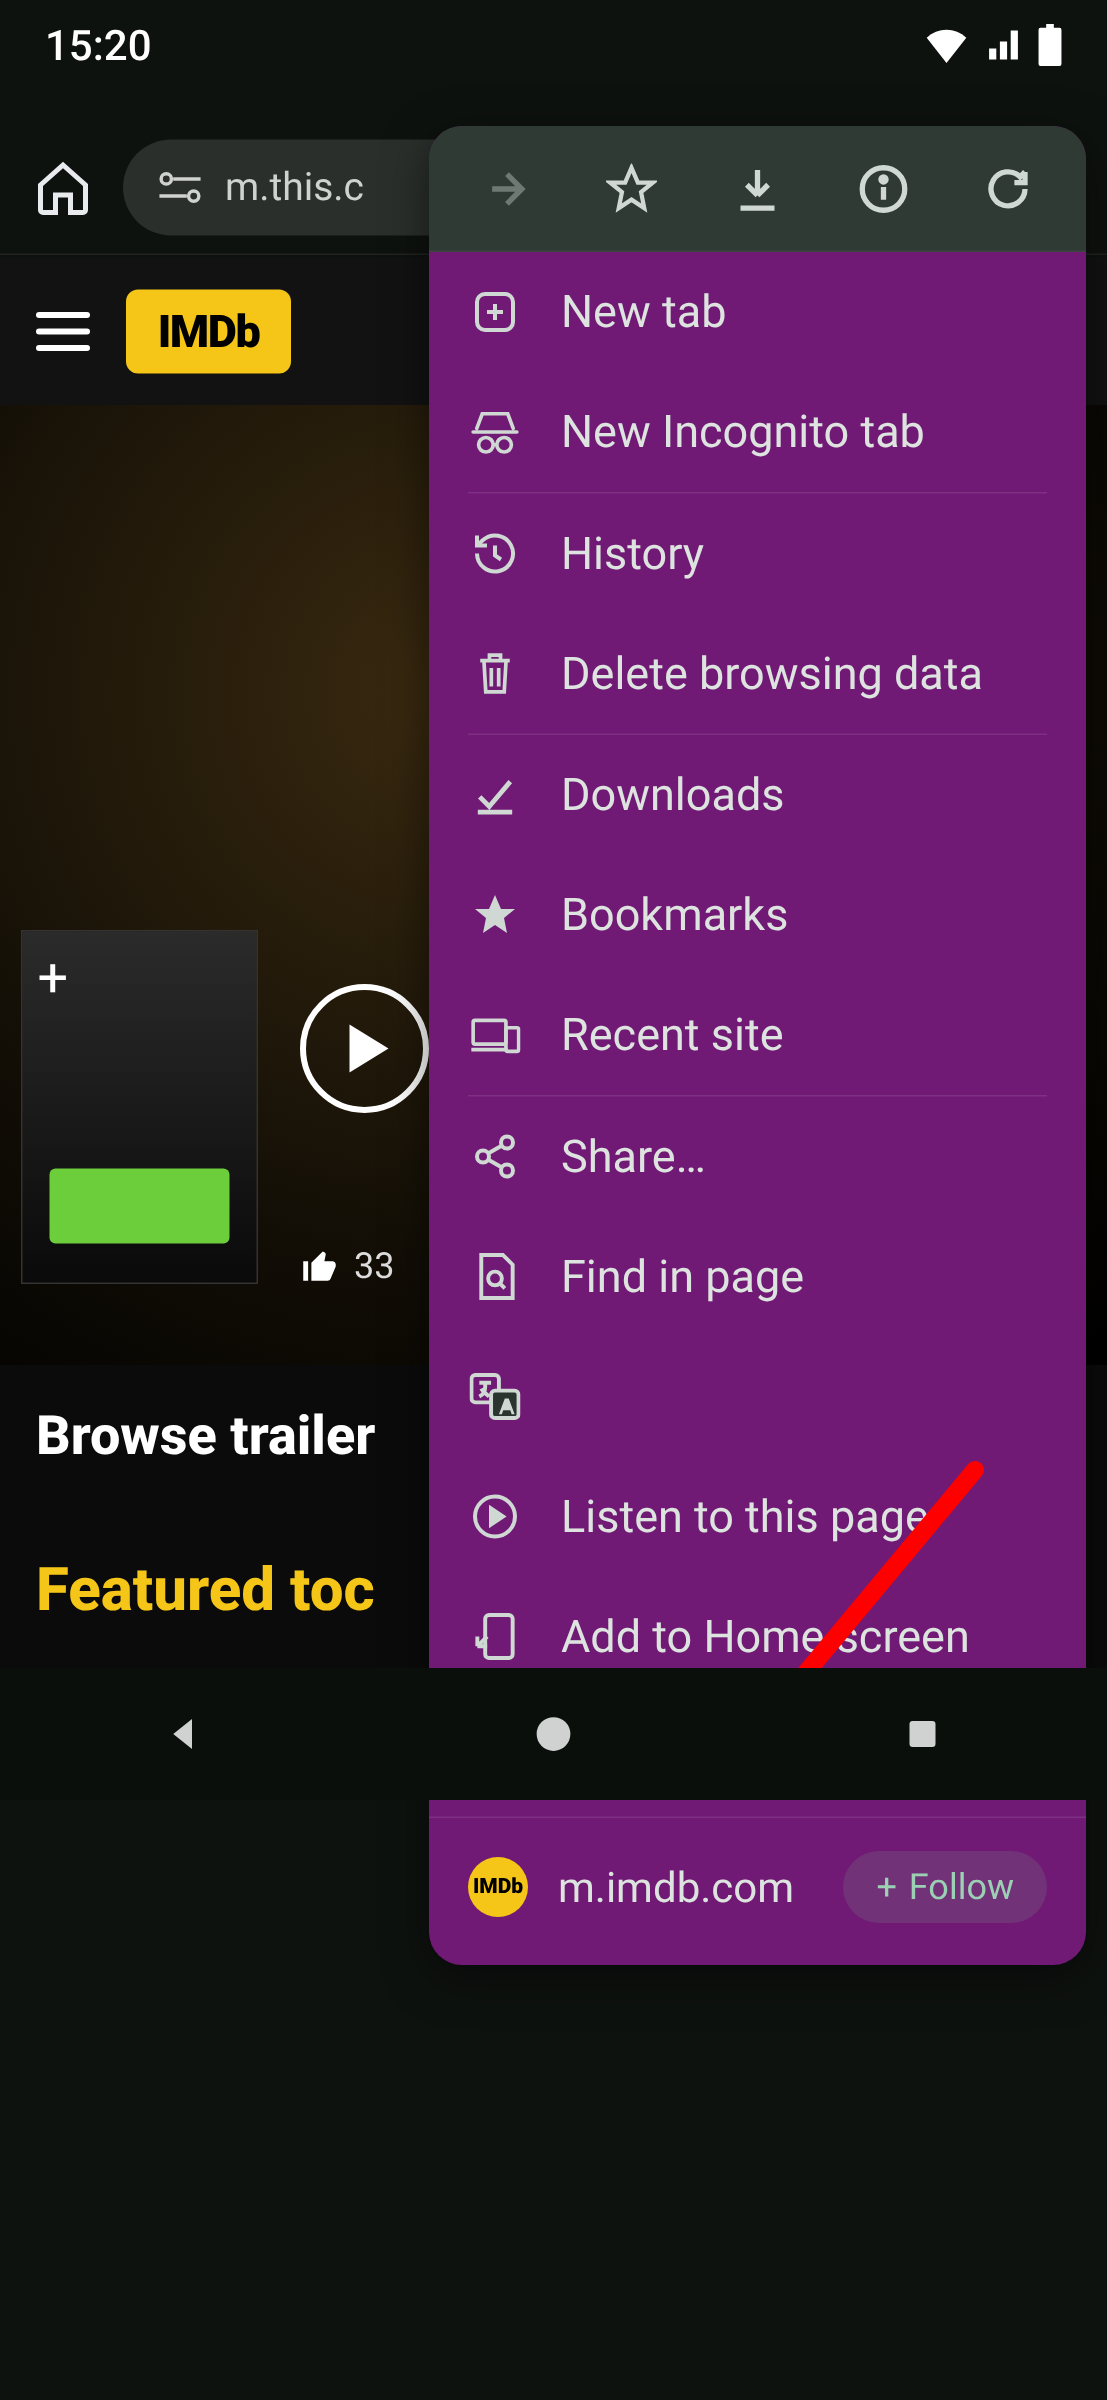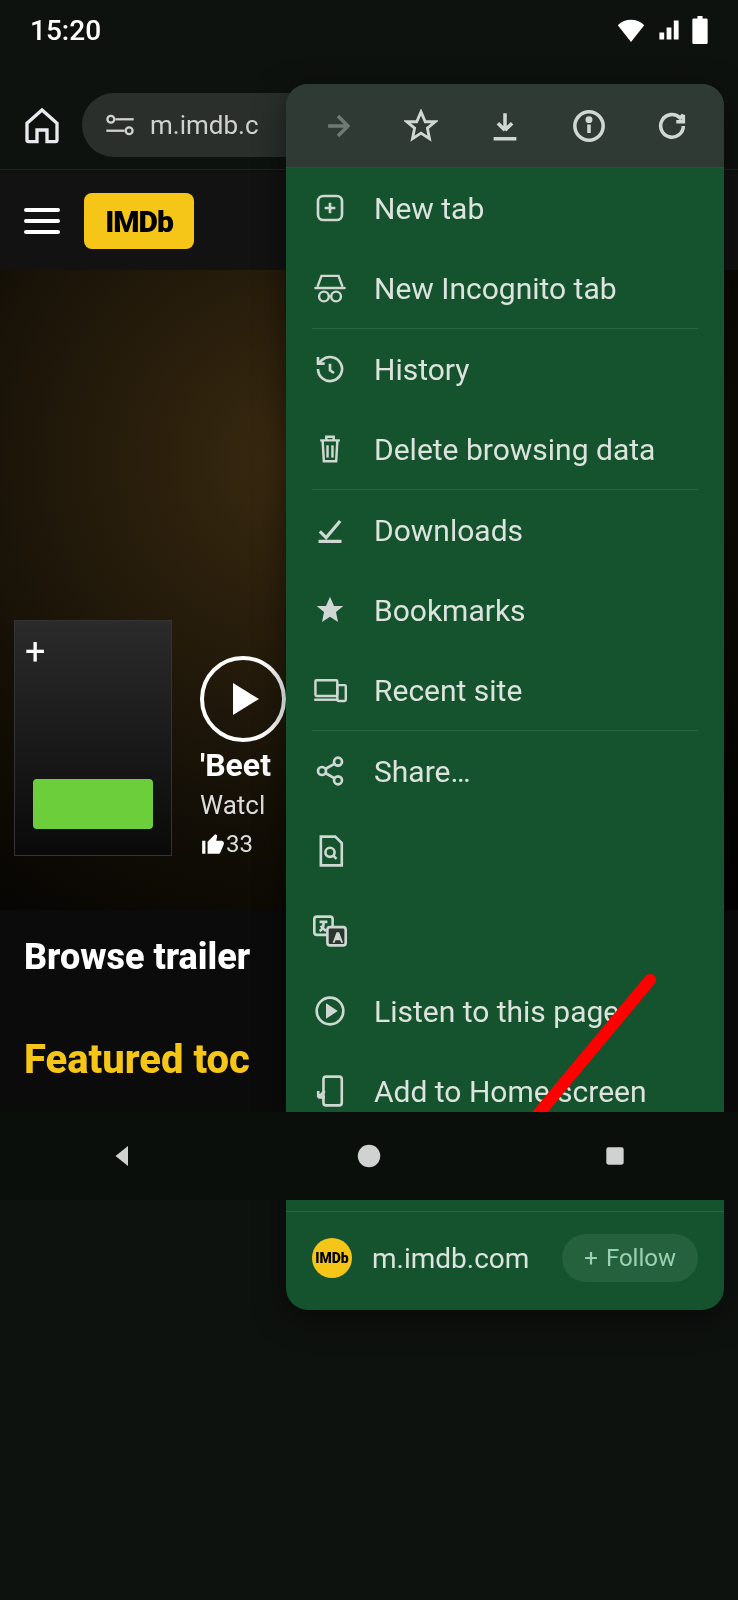--- a/index.html
+++ b/index.html
@@ -25,30 +25,30 @@
 
   .hero { position: relative; height: 640px; background: radial-gradient(circle at 40% 30%, #3a2a10 0%, #120e06 60%, #000 100%); }
   .hero .poster { position:absolute; left:14px; top:350px; width:158px; height:236px; background: linear-gradient(#2b2b2b,#0a0a0a); border:1px solid #333; display:flex; align-items:flex-end; justify-content:center; }
   .poster .green { width: 120px; height: 50px; margin-bottom: 26px; background:#6cce3a; border-radius:4px; }
   .poster .plus { position:absolute; top:10px; left:10px; font-size:36px; color:#fff; }
   .hero .play { position:absolute; left:200px; top:386px; width:86px; height:86px; border:4px solid #fff; border-radius:50%; display:flex; align-items:center; justify-content:center; }
   .play .tri { width:0;height:0;border-left:26px solid #fff;border-top:16px solid transparent;border-bottom:16px solid transparent; margin-left:6px; }
   .hero .htext { position:absolute; left:200px; top:476px; color:#fff; }
   .hero .htext .title { font-size:32px; font-weight:700; }
   .hero .htext .sub { font-size:26px; margin-top:6px; color:#ddd; }
-  .hero .likes { position:absolute; left:200px; top:560px; display:flex; align-items:center; color:#ddd; font-size:24px; }
+  .hero .likes { position:absolute; left:200px; top:560px; display:flex; align-items:center; gap:10px; color:#ddd; font-size:24px; }
   .browse { color:#fff; font-size:36px; font-weight:800; padding: 26px 24px 0 24px; }
   .featured { color:#f5c518; font-size:40px; font-weight:800; padding: 58px 24px 0 24px; }
   .card { position:absolute; left:38px; top:940px; width:640px; height:440px; background:linear-gradient(135deg,#5a1ec8,#1a1a9c); border-radius:4px; display:flex; flex-direction:column; align-items:flex-start; justify-content:center; padding-left:26px; gap:14px; }
   .card .logo2 { width:160px; height:52px; background:#f5c518; border-radius:4px; display:flex;align-items:center;justify-content:center;color:#000;font-weight:900;font-size:32px;letter-spacing:-1px;}
   .card .top { color:#fff; font-size:48px; font-weight:900; line-height:1; }
   .card .bars { width:200px; height:14px; background: repeating-linear-gradient(90deg,#fff 0 6px, transparent 6px 12px); }
 
   
-  .menu { position:absolute; top:84px; right:14px; width:438px; background:#14532d; border-radius:22px; box-shadow:0 8px 30px rgba(0,0,0,.5); overflow:hidden;margin-left:32px; }
+  .menu { position:absolute; top:84px; right:14px; width:438px; background:#701a75; border-radius:22px; box-shadow:0 8px 30px rgba(0,0,0,.5); overflow:hidden;margin-left:32px; }
   .menu-top { height:84px; display:flex; align-items:center; justify-content:space-around; padding:0 10px; border-bottom:1px solid rgba(255,255,255,.06); background:#303a34; }
   .micon { width:58px; height:58px; display:flex; align-items:center; justify-content:center; color:#cfd8d2; }
   .micon.dim { opacity:.4; }
   .mitem { display:flex; align-items:center; gap:26px; padding:22px 26px; font-size:30px; color:#dde3de; }
   .mitem .lead { width:36px; height:36px; display:flex; align-items:center; justify-content:center; color:#c7d0ca; }
   .sep { height:1px; background:rgba(255,255,255,.10); margin:0 26px; }
   .mitem .trail { margin-left:auto; width:34px; height:34px; border:3px solid #cfd8d2; border-radius:4px; }
   .menu-foot { display:flex; align-items:center; gap:20px; padding:22px 26px 28px 26px; font-size:28px; color:#dde3de; border-top:1px solid rgba(255,255,255,.10); }
   .favicon { width:40px;height:40px;border-radius:50%;background:#f5c518;color:#000;display:flex;align-items:center;justify-content:center;font-weight:900;font-size:14px;}
   .followbtn { margin-left:auto; padding:10px 22px; border-radius:24px; background:rgba(120,160,140,.18); color:#9cd0b4; font-size:24px; display:flex;align-items:center; gap:8px; }
@@ -86,21 +86,21 @@
           <path d="M3 11l9-8 9 8v10a1 1 0 0 1-1 1h-5v-7H9v7H4a1 1 0 0 1-1-1V11z"></path>
         </svg>
     </div>
     <div class="omnibox">
       <svg width="32" height="24" viewBox="0 0 28 20" fill="none" stroke="#cfd2d1" stroke-width="2">
           <circle cx="6" cy="5" r="3"></circle>
           <line x1="10" y1="5" x2="26" y2="5"></line>
           <circle cx="22" cy="15" r="3"></circle>
           <line x1="2" y1="15" x2="18" y2="15"></line>
         </svg>
-      <span>m.imdb.c</span>
+      <span>m.this.c</span>
     </div>
   </div>
 
   <div class="page">
     <div class="imdb-header">
       <div class="hamburger">
           <span></span>
           <span></span>
           <span></span>
         </div>
@@ -109,24 +109,20 @@
         </div>
     </div>
     <div class="hero">
       <div class="poster">
         <span class="plus">+</span>
         <div class="green"></div>
       </div>
       <div class="play">
           <div class="tri"></div>
         </div>
-      <div class="htext">
-        <div class="title">'Beet</div>
-        <div class="sub">Watcl</div>
-      </div>
       <div class="likes">
         <svg width="26" height="26" viewBox="0 0 24 24" fill="#fff">
             <path d="M2 21h3V9H2v12zM22 11c0-1.1-.9-2-2-2h-5l.8-4c.1-.5-.1-1-.5-1.3L14 3 7 10v11h10c.8 0 1.5-.5 1.8-1.2l3-7c.1-.3.2-.5.2-.8v-1z"></path>
           </svg>
         <span>33</span>
       </div>
     </div>
     <div class="browse">Browse trailer</div>
     <div class="featured">Featured toc</div>
     <div class="card">
@@ -259,20 +255,21 @@
       <span>Share…</span>
     </div>
     <div class="mitem">
       <span class="lead">
           <svg width="30" height="34" viewBox="0 0 22 26" fill="none" stroke="#cfd8d2" stroke-width="2">
             <path d="M4 2h11l5 5v17H4z"></path>
             <circle cx="11" cy="14" r="3.5"></circle>
             <line x1="13.5" y1="16.5" x2="16" y2="19"></line>
           </svg>
         </span>
+      <span>Find in page</span>
     </div>
     <div class="mitem">
       <span class="lead">
           <svg width="34" height="32" viewBox="0 0 26 24" fill="none" stroke="#cfd8d2" stroke-width="2">
             <rect x="1" y="1" width="14" height="14" rx="2"></rect>
             <rect x="11" y="9" width="14" height="14" rx="2" fill="#2b352f"></rect>
             <path d="M5 5h6M8 5v2c0 2-1 4-3 5M6 8c1 2 3 3 4 4"></path>
             <path d="M18 13l-3 8h1.5l.7-2h3.6l.7 2H23l-3-8zM17.7 17h2.6L19 14z" fill="#cfd8d2" stroke="none"></path>
           </svg>
         </span>

